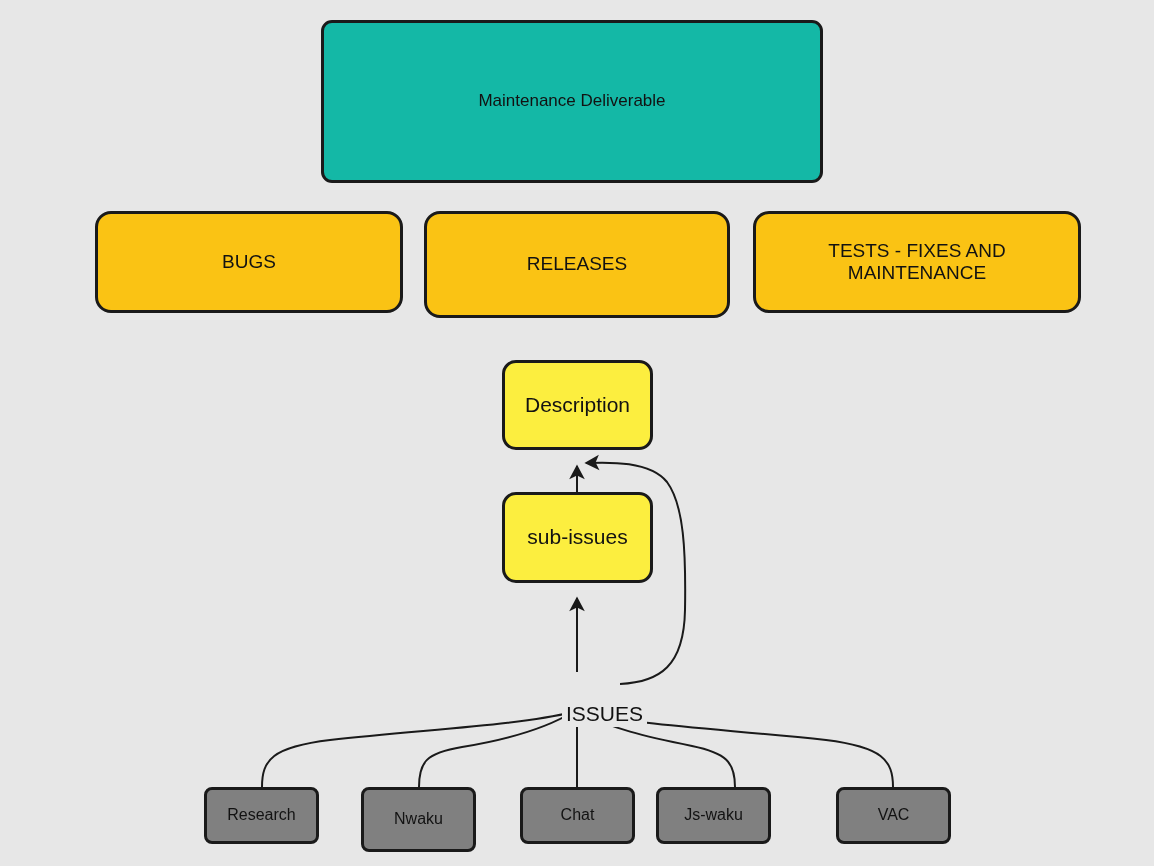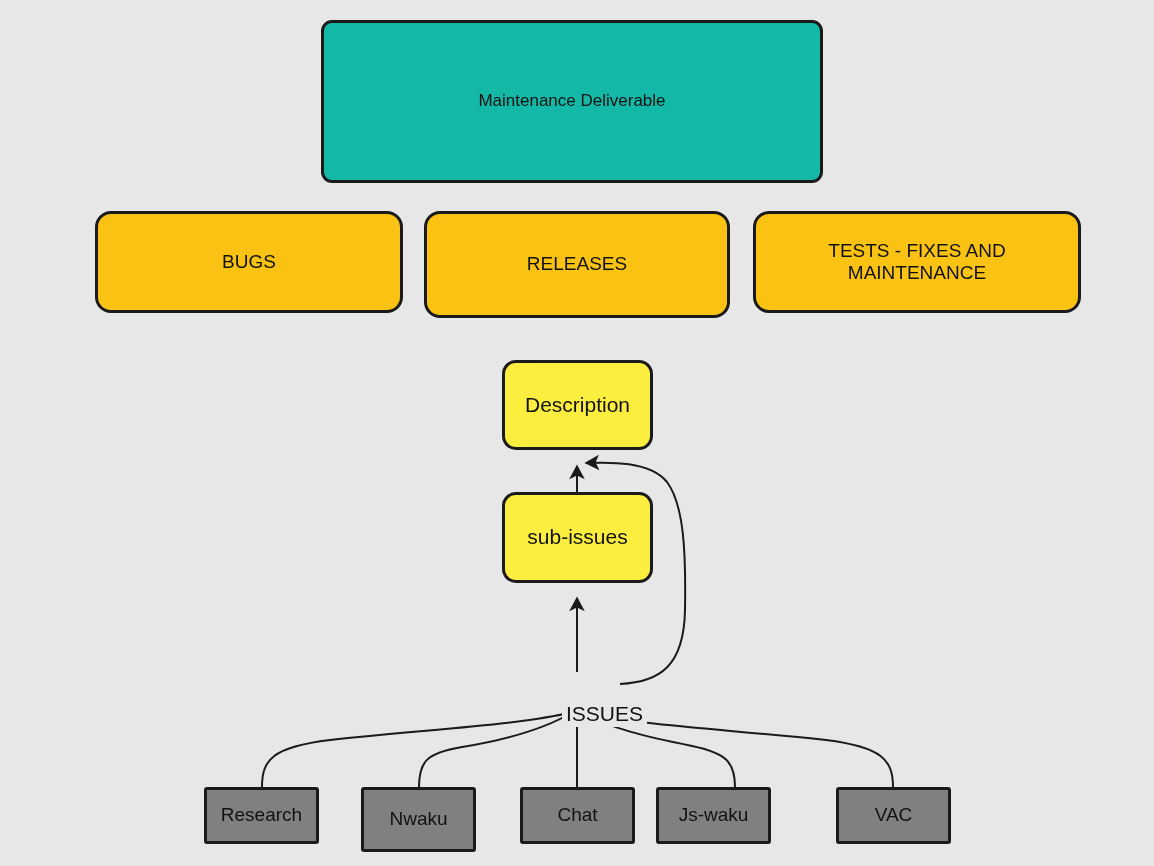--- a/index.html
+++ b/index.html
@@ -42,22 +42,22 @@
     font-size: 19px;
     border-radius: 16px;
   }
   .node-detail {
     background: #fcee3f;
     font-size: 21px;
     border-radius: 14px;
   }
   .node-source {
     background: #808080;
-    font-size: 19px;
-    border-radius: 3px;
+    font-size: 16px;
+    border-radius: 8px;
   }
   .edge-label {
     position: absolute;
     font-size: 21px;
     color: #111111;
     background: #e7e7e7;
     padding: 1px 4px;
     z-index: 4;
     white-space: nowrap;
   }

